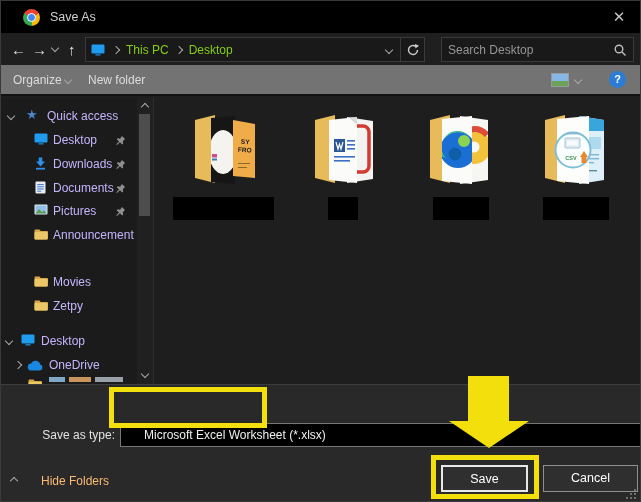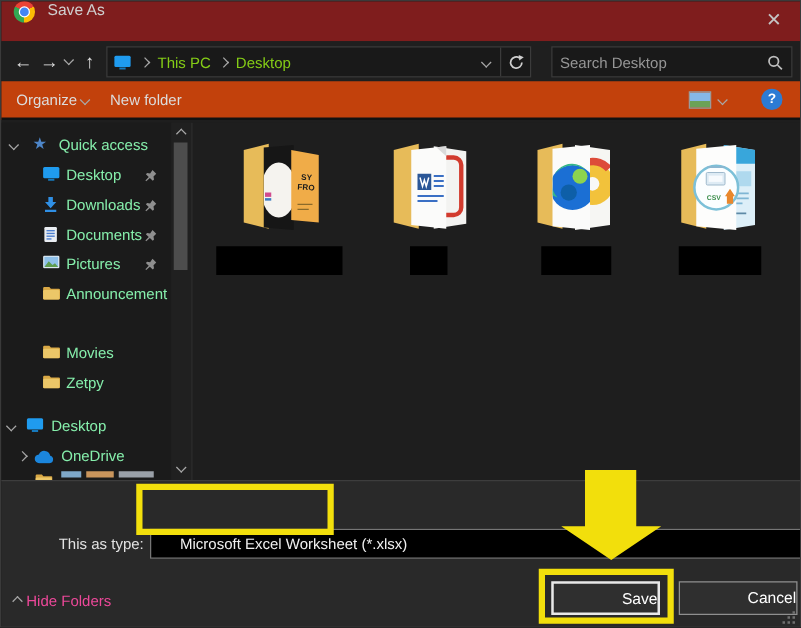--- a/index.html
+++ b/index.html
@@ -1,21 +1,21 @@
 <!DOCTYPE html>
 <html><head>
 <meta charset="utf-8">
 <style>
   *{margin:0;padding:0;box-sizing:border-box}
   html,body{width:641px;height:502px;background:#000}
   body{font-family:"Liberation Sans","DejaVu Sans",sans-serif;font-size:12px;color:#e4e4e4}
   .window{position:absolute;left:0;top:0;width:641px;height:502px;background:#1e1e1e;overflow:hidden;border:1px solid #3a3a3a}
 
   
-  .titlebar{position:absolute;left:0;top:0;width:100%;height:32px;background:#7f1d1d;display:flex;align-items:flex-start;padding:0 10px}
+  .titlebar{position:absolute;left:0;top:0;width:100%;height:32px;background:#000000;display:flex;align-items:center;padding:0 22px}
   .chrome{width:17px;height:17px;border-radius:50%;background:conic-gradient(from -60deg,#EA4335 0 120deg,#FBBC05 0 240deg,#34A853 0 360deg);position:relative;flex:0 0 auto}
   .chrome::before{content:"";position:absolute;inset:4px;background:#4285F4;border:1.5px solid #fff;border-radius:50%}
   .title{margin-left:10px;color:#cfcfcf;font-size:12.5px}
   .closebtn{position:absolute;right:6px;top:4px;width:30px;height:24px;color:#c4c4c4;font-size:15px;text-align:center;line-height:24px}
 
   
   .navbar{position:absolute;left:0;top:32px;width:100%;height:32px;background:#1f1f1f}
   .nav-ico{position:absolute;color:#e2e2e2;font-size:15px;line-height:15px;top:9px}
   .chev{display:inline-block;width:6px;height:6px;border-right:1.6px solid #A8A8A8;border-bottom:1.6px solid #A8A8A8}
   .chev.down{transform:rotate(45deg)}
@@ -23,50 +23,50 @@
   .chev.up{transform:rotate(-135deg)}
   .addressbar{position:absolute;left:84px;top:4px;width:340px;height:25px;background:#191919;border:1px solid #3b3b3b;display:flex;align-items:center;padding-left:5px}
   .crumbtext{color:#84cc16;margin:0 7px}
   .addr-right{position:absolute;right:0;top:0;height:100%;display:flex;align-items:center}
   .addr-sep{width:1px;height:100%;background:#3b3b3b;margin:0 5px 0 8px}
   .searchbar{position:absolute;left:440px;top:4px;width:193px;height:25px;background:#191919;border:1px solid #3b3b3b;display:flex;align-items:center}
   .searchbar input{flex:1;background:transparent;border:none;outline:none;color:#a3a3a3;font:12px "Liberation Sans","DejaVu Sans",sans-serif;padding:0 6px}
   .searchbar input::placeholder{color:#969696}
 
   
-  .toolbar{position:absolute;left:0;top:64px;width:100%;height:31px;background:#c2410c;border-bottom:2px solid #121212}
+  .toolbar{position:absolute;left:0;top:64px;width:100%;height:31px;background:#737373;border-bottom:2px solid #121212}
   .tool-lbl{position:absolute;top:8px;color:#dcdcdc}
   .helpbtn{position:absolute;left:608px;top:6px;width:17px;height:17px;border-radius:50%;background:#2C7BD4;color:#fff;font-weight:bold;font-size:11px;text-align:center;line-height:17px}
   .viewico{position:absolute;left:550px;top:8px;width:18px;height:14px;border:1px solid #9a9a9a;background:linear-gradient(#86b7e6 55%,#6aa257 55%)}
 
   
   .content{position:absolute;left:0;top:97px;width:100%;height:286px;display:flex;overflow:hidden}
   .sidebar{position:relative;width:136px;background:#1b1b1b;overflow:hidden;flex:0 0 auto}
   .srow{position:absolute;left:0;width:136px;height:22px}
-  .slabel{position:absolute;top:3px;color:#86efac;white-space:nowrap}
+  .slabel{position:absolute;top:3px;color:#c4b5fd;white-space:nowrap}
   .sico{position:absolute;top:3px}
   .pin{position:absolute;left:114px;top:5px}
   .scrolltrack{position:relative;width:16px;background:#202020;flex:0 0 auto}
   .thumbbar{position:absolute;left:2px;top:16px;width:11px;height:102px;background:#4d4d4d}
   .files{position:relative;flex:1;background:#1e1e1e;border-left:1px solid #2c2c2c}
   .tile{position:absolute;top:13px;width:110px;height:112px}
   .redact{position:absolute;background:#000}
   .frag{position:absolute;height:5px;top:2px}
 
   
   .footer{position:absolute;left:0;top:383px;width:100%;height:119px;background:#292929;border-top:1px solid #3d3d3d}
   .flabel{position:absolute;left:8px;width:106px;text-align:right;color:#e2e2e2}
   .fname-field{position:absolute;left:119px;top:7px;width:515px;height:27px;background:#242424;border:1px solid #9b9b9b}
   .fname-field input{width:100%;height:100%;background:transparent;border:none;outline:none;color:#fff;font:13px "Liberation Sans","DejaVu Sans",sans-serif;padding:0 22px 0 6px}
   .ftype-field{position:absolute;left:119px;top:38px;width:581px;height:24px;background:#000000;border:1px solid #767676;display:flex;align-items:center;padding:0 22px 0 23px;color:#f0f0f0;white-space:nowrap}
   .fchev{position:absolute;right:9px;top:9px;border-color:#c8c8c8}
-  .btn{position:absolute;top:80px;height:27px;background:#2f2f2f;color:#fff;text-align:right;line-height:24px;font-size:12.5px}
+  .btn{position:absolute;top:80px;height:27px;background:#2f2f2f;color:#fff;text-align:center;line-height:24px;font-size:12.5px}
   .btn-save{left:440px;width:87px;border:2px solid #e8e8e8}
   .btn-cancel{left:542px;width:95px;border:1px solid #8f8f8f}
-  .hidefolders{position:absolute;left:10px;top:89px;color:#ec4899;display:flex;align-items:flex-start;gap:4px}
+  .hidefolders{position:absolute;left:10px;top:89px;color:#fdba74;display:flex;align-items:flex-start;gap:24px}
   .grip{position:absolute;right:3px;bottom:3px}
 
   
   .overlay{position:absolute;z-index:20;pointer-events:none}
   .hl-filename{left:108px;top:386px;width:158px;height:41px;border:5px solid #F2DF0C}
   .hl-save{left:430px;top:454px;width:108px;height:44px;border:5px solid #F2DF0C}
   .arrow{left:446px;top:375px}
 </style>
 </head>
 <body>
@@ -331,21 +331,21 @@
           <polygon points="48,46 52,40 56,46 54.5,46 54.5,52 49.5,52 49.5,46" fill="#E8882E"></polygon>
         </svg>
         <div class="redact" style="left:24px;top:86px;width:66px;height:23px"></div>
       </div>
 
     </div>
   </div>
 
   <div class="footer">
 
-    <span class="flabel" style="top:43px">This as type:</span>
+    <span class="flabel" style="top:43px">Save as type:</span>
     <div class="ftype-field">
       <span>Microsoft Excel Worksheet (*.xlsx)</span>
       <span class="chev down fchev"></span>
     </div>
 
     <div class="btn btn-save">Save</div>
     <div class="btn btn-cancel">Cancel</div>
 
     <div class="hidefolders">
       <span class="chev up" style="margin-top:4px"></span>

